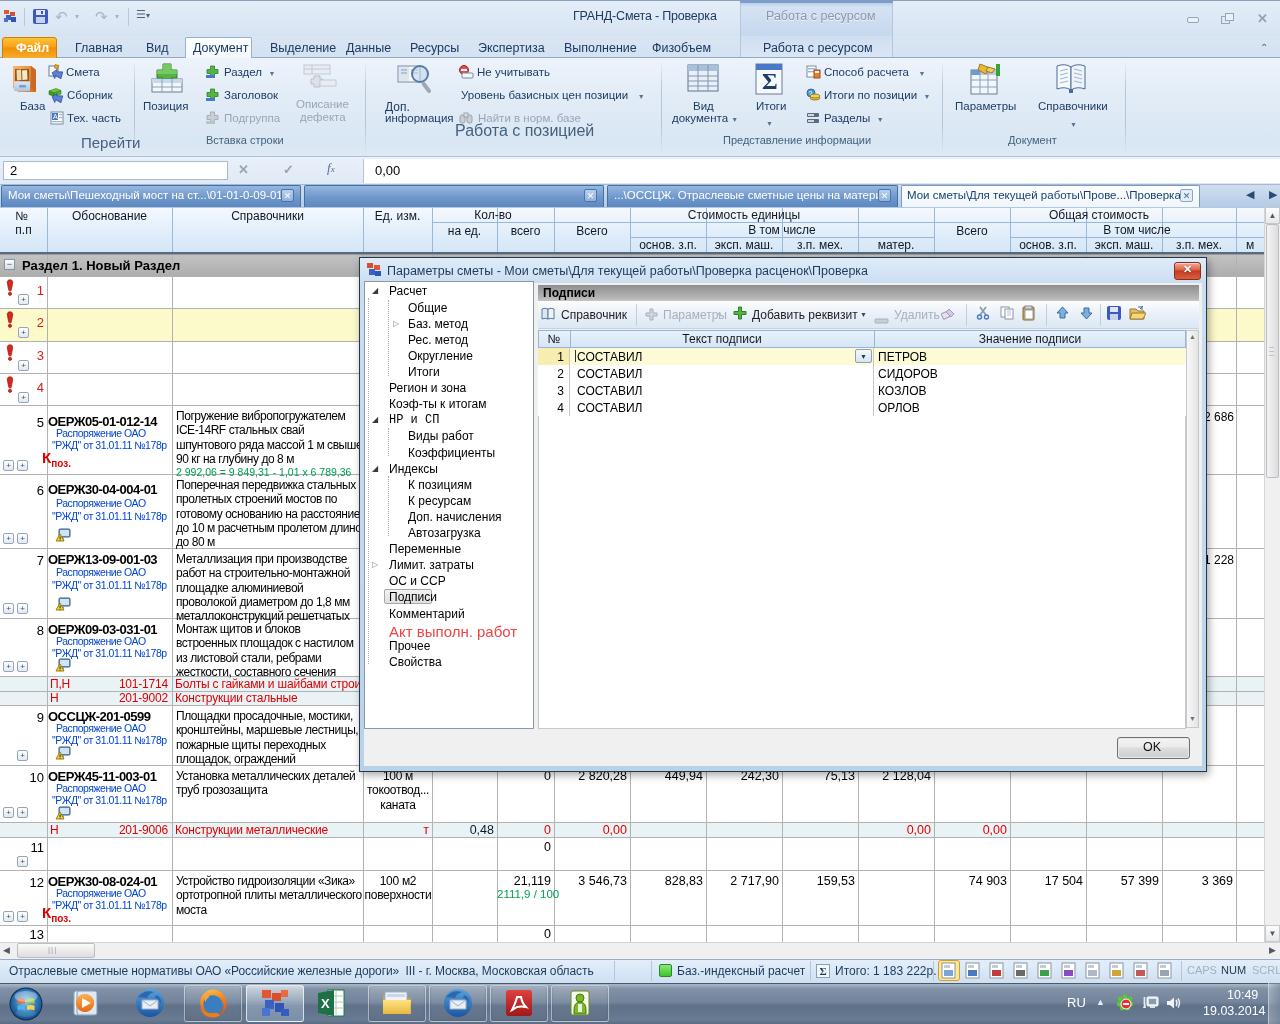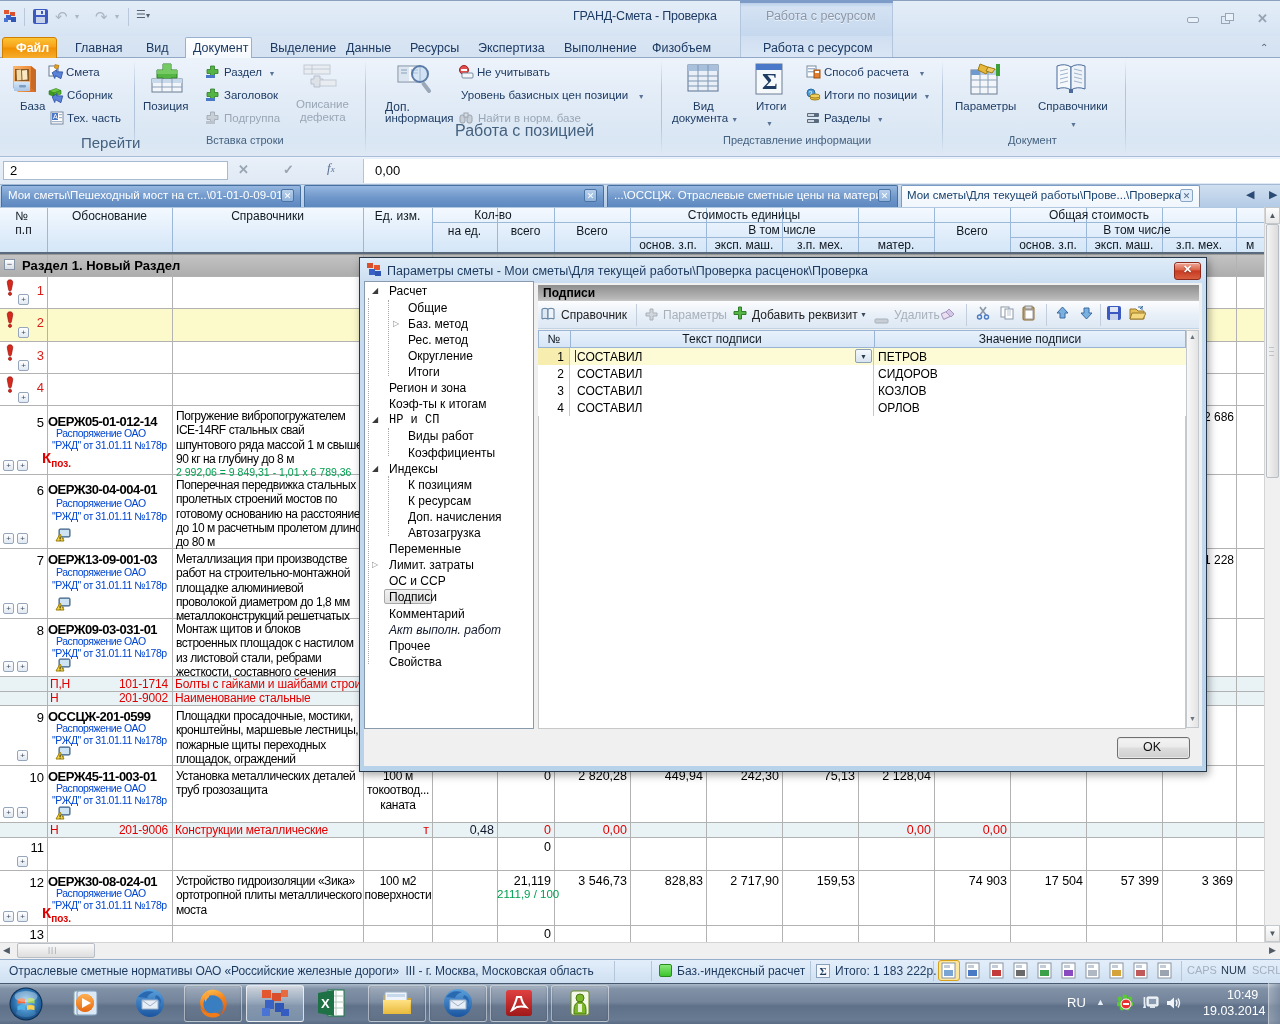--- a/index.html
+++ b/index.html
@@ -418,21 +418,21 @@
         <rect x="4.6" y="8.5" width="1" height="2.5" fill="#222"></rect>
         <rect x="4.6" y="11.6" width="1" height="1" fill="#222"></rect>
       </svg></div>
 <div style="position:absolute;left:3px;top:661px;width:11px;height:11px;background:linear-gradient(180deg,#fefefe,#e2e9f2);border:1px solid #96a6ba;border-radius:2px;color:#3a4a5c;font-size:8px;line-height:9px;text-align:center;width:11px;height:11px;">+</div>
 <div style="position:absolute;left:17px;top:661px;width:11px;height:11px;background:linear-gradient(180deg,#fefefe,#e2e9f2);border:1px solid #96a6ba;border-radius:2px;color:#3a4a5c;font-size:8px;line-height:9px;text-align:center;width:11px;height:11px;">+</div>
 <div style="position:absolute;left:50px;top:677px;color:#e00000;font-size:12px;letter-spacing:-0.2px;white-space:nowrap;">П,Н</div>
 <div style="position:absolute;left:100px;top:677px;width:68px;text-align:right;color:#e00000;font-size:12px;letter-spacing:-0.2px;white-space:nowrap;">101-1714</div>
 <div style="position:absolute;left:175px;top:677px;width:185px;overflow:hidden;color:#e00000;font-size:12px;letter-spacing:-0.2px;white-space:nowrap;">Болты с гайками и шайбами строи...</div>
 <div style="position:absolute;left:50px;top:691px;color:#e00000;font-size:12px;letter-spacing:-0.2px;white-space:nowrap;">Н</div>
 <div style="position:absolute;left:100px;top:691px;width:68px;text-align:right;color:#e00000;font-size:12px;letter-spacing:-0.2px;white-space:nowrap;">201-9002</div>
-<div style="position:absolute;left:175px;top:691px;color:#e00000;font-size:12px;letter-spacing:-0.2px;white-space:nowrap;">Наименование стальные</div>
+<div style="position:absolute;left:175px;top:691px;color:#e00000;font-size:12px;letter-spacing:-0.2px;white-space:nowrap;">Конструкции стальные</div>
 <div style="position:absolute;left:22px;top:710px;color:#000;font-size:13px;text-align:right;width:22px;">9</div>
 <div style="position:absolute;left:48px;top:709px;color:#000;font-size:13px;font-weight:bold;white-space:nowrap;letter-spacing:-0.5px;">ОССЦЖ-201-0599</div>
 <div style="position:absolute;left:56px;top:722px;color:#0045d0;font-size:10.5px;letter-spacing:-0.45px;white-space:nowrap;">Распоряжение ОАО</div>
 <div style="position:absolute;left:52px;top:734px;color:#0045d0;font-size:10.5px;letter-spacing:-0.45px;white-space:nowrap;">"РЖД" от 31.01.11 №178р</div>
 <div style="position:absolute;left:55px;top:746px;width:16px;height:14px;"><svg width="16" height="14" viewBox="0 0 16 14">
         <rect x="4" y="1" width="11" height="8" rx="1" fill="#7aa8cc" stroke="#3a5a7a"></rect>
         <rect x="5" y="2" width="9" height="6" fill="#cfe4f2"></rect>
         <path d="M9 9 L9 12 L6 9 Z" fill="#7aa8cc"></path>
         <path d="M1 13 L5 6 L9 13 Z" fill="#f8d73e" stroke="#9a7d0a"></path>
         <rect x="4.6" y="8.5" width="1" height="2.5" fill="#222"></rect>
@@ -771,21 +771,21 @@
 <div style="position:absolute;left:408px;top:494px;color:#000;font-size:12px;white-space:nowrap;">К ресурсам</div>
 <div style="position:absolute;left:408px;top:510px;color:#000;font-size:12px;white-space:nowrap;">Доп. начисления</div>
 <div style="position:absolute;left:408px;top:526px;color:#000;font-size:12px;white-space:nowrap;">Автозагрузка</div>
 <div style="position:absolute;left:389px;top:542px;color:#000;font-size:12px;white-space:nowrap;">Переменные</div>
 <div style="position:absolute;left:372px;top:560px;color:#8a8a8a;font-size:8px;">▷</div>
 <div style="position:absolute;left:389px;top:558px;color:#000;font-size:12px;white-space:nowrap;">Лимит. затраты</div>
 <div style="position:absolute;left:389px;top:574px;color:#000;font-size:12px;white-space:nowrap;">ОС и ССР</div>
 <div style="position:absolute;left:384px;top:589px;width:48px;height:15px;background:linear-gradient(180deg,#f2f2f2,#e0e0e0);border:1px solid #a8a8a8;border-radius:2px;"></div>
 <div style="position:absolute;left:389px;top:590px;color:#000;font-size:12px;white-space:nowrap;">Подписи</div>
 <div style="position:absolute;left:389px;top:607px;color:#000;font-size:12px;white-space:nowrap;">Комментарий</div>
-<div style="position:absolute;left:389px;top:623px;color:#0f172a;font-size:12px;white-space:nowrap;font-style:italic;">Акт выполн. работ</div>
+<div style="position:absolute;left:389px;top:623px;color:#ef4444;font-size:15px;white-space:nowrap;">Акт выполн. работ</div>
 <div style="position:absolute;left:389px;top:639px;color:#000;font-size:12px;white-space:nowrap;">Прочее</div>
 <div style="position:absolute;left:389px;top:655px;color:#000;font-size:12px;white-space:nowrap;">Свойства</div>
 <div style="position:absolute;left:538px;top:285px;width:661px;height:16px;background:linear-gradient(180deg,#8e8e8e 0,#b8b8b8 85%,#c8c8c8 100%);"></div>
 <div style="position:absolute;left:543px;top:286px;color:#000;font-size:12px;font-weight:bold;">Подписи</div>
 <div style="position:absolute;left:538px;top:301px;width:661px;height:28px;background:linear-gradient(180deg,#fcfdfe 0,#e9f0f8 50%,#dde8f4 100%);border-bottom:1px solid #c2d3e4;"></div>
 <div style="position:absolute;left:540px;top:307px;width:16px;height:14px;"><svg width="16" height="14" viewBox="0 0 16 14">
         <path d="M2 2 Q5 0.5 8 2 L8 12 Q5 10.5 2 12 Z" fill="#dce8f4" stroke="#5a7a9a"></path>
         <path d="M14 2 Q11 0.5 8 2 L8 12 Q11 10.5 14 12 Z" fill="#eef4fa" stroke="#5a7a9a"></path>
       </svg></div>
 <div style="position:absolute;left:561px;top:308px;color:#1e1e1e;font-size:12px;">Справочник</div>

